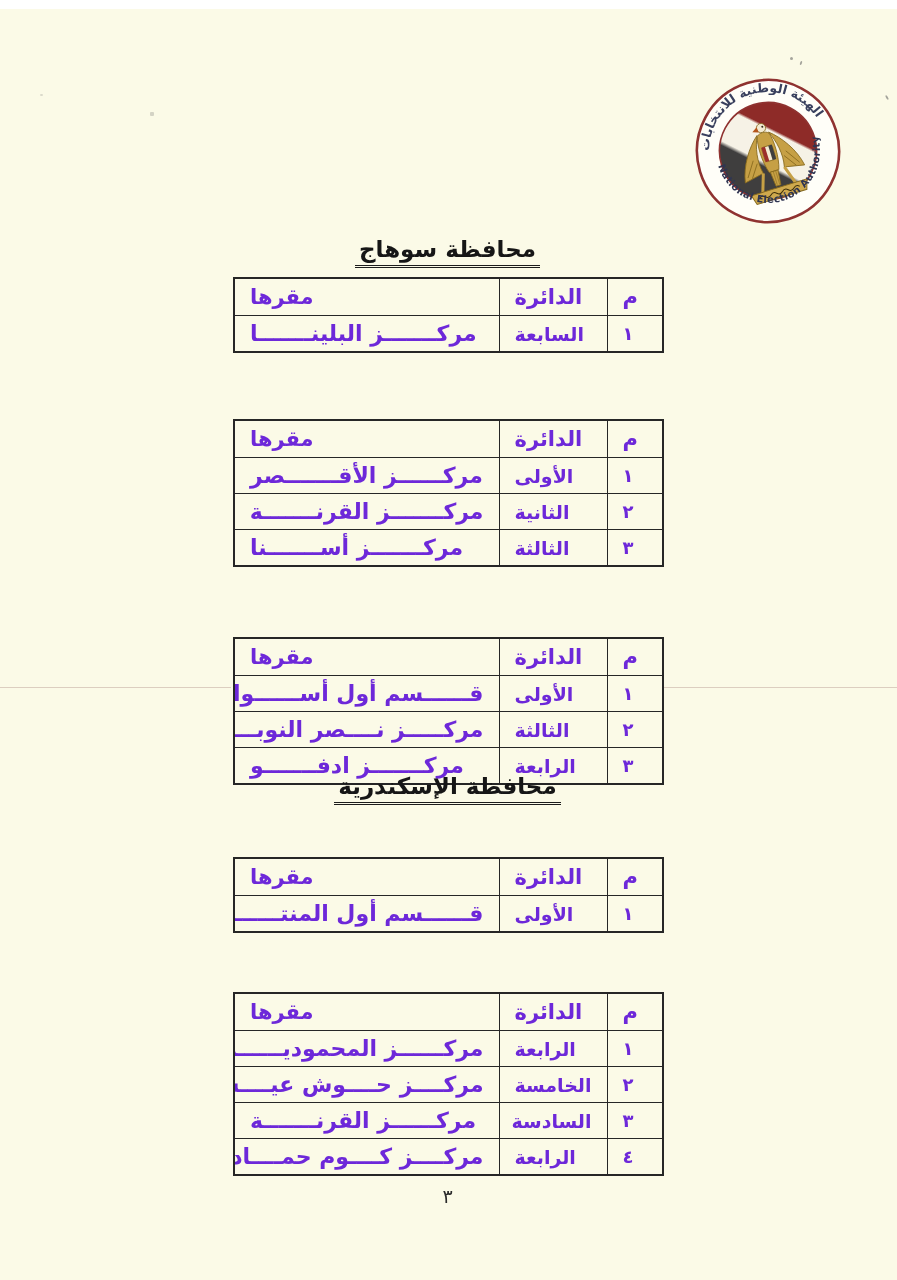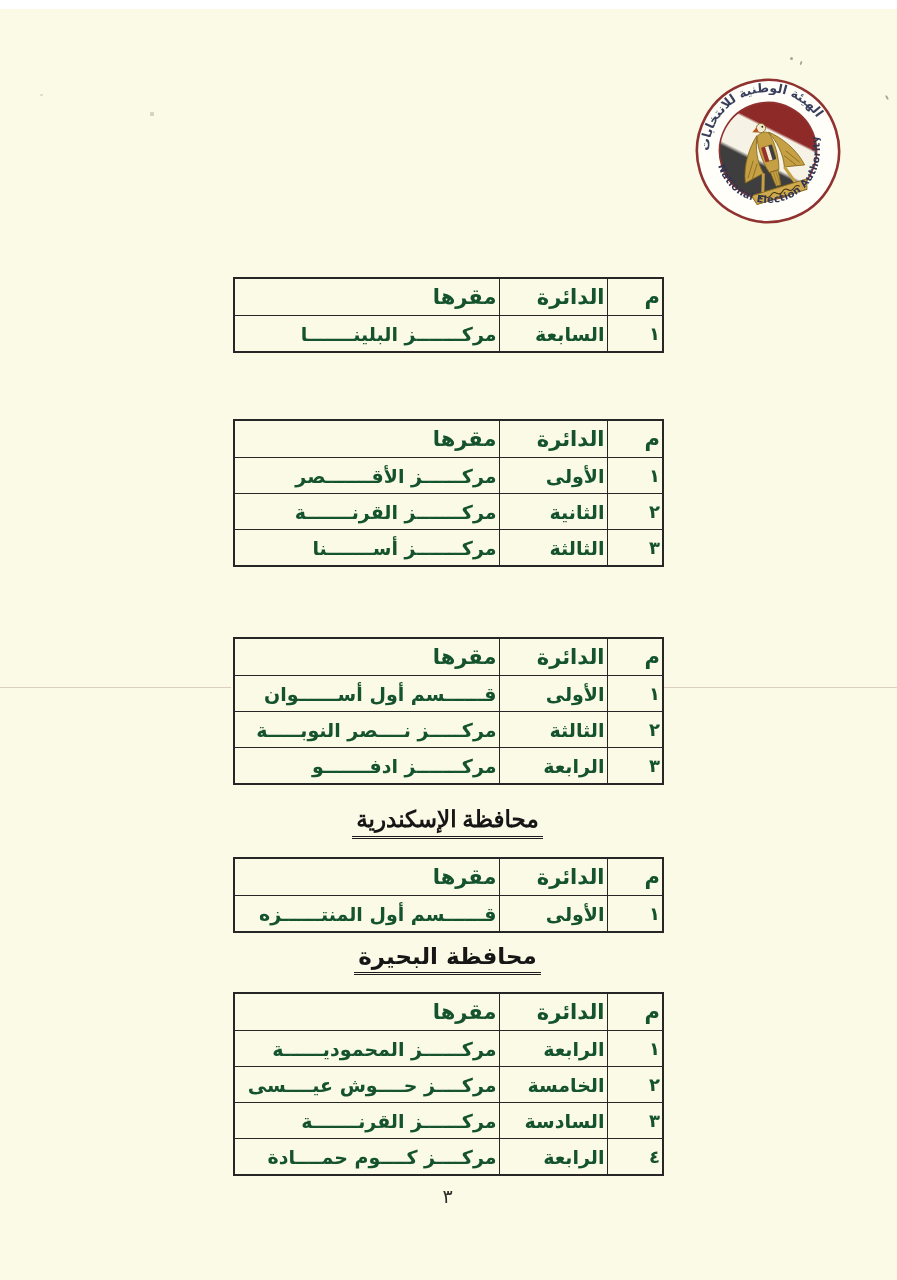--- a/index.html
+++ b/index.html
@@ -15,34 +15,34 @@
   .speck.s3{left:886px;top:95px;width:2px;height:5px;transform:rotate(-30deg);}
   .speck.s4{left:40px;top:94px;width:3px;height:2px;opacity:.4;}
   .speck.s5{left:150px;top:112px;width:4px;height:4px;opacity:.45;border-radius:1px;}
 
   .logo{position:absolute;left:693px;top:76px;width:150px;height:150px;transform:rotate(-17deg);}
 
   .gov-title{position:absolute;left:233px;width:429px;text-align:center;color:#161616;}
   .gov-title .t{display:inline-block;font-size:23px;font-weight:bold;border-bottom:3px double #1c1c1c;padding:0 4px 3px 4px;letter-spacing:0px;}
 
   table.gov-table{position:absolute;left:233px;width:429px;border-collapse:collapse;table-layout:fixed;border:2px solid #262626;background:transparent;}
-  table.gov-table th,table.gov-table td{border:1.5px solid #262626;text-align:right;vertical-align:middle;color:#14532d;font-weight:bold;padding:0 2px;white-space:nowrap;overflow:hidden;}
+  table.gov-table th,table.gov-table td{border:1.5px solid #262626;text-align:left;vertical-align:middle;color:#6d28d9;font-weight:bold;padding:0 15px;white-space:nowrap;overflow:hidden;}
   table.gov-table th{height:36px;font-size:21px;}
   table.gov-table td{height:35px;}
   col.c-num{width:56px;}
   col.c-district{width:108px;}
   col.c-hq{width:265px;}
   td.num{font-size:18px;}
   td.district{font-size:19px;margin-top:11px;}
-  td.hq{font-size:19px;}
+  td.hq{font-size:22px;}
 
   .t0{top:236px;} .tb0{top:277px;}
   .t1{top:369px;} .tb1{top:419px;}
   .t2{top:586px;} .tb2{top:637px;}
-  .t3{top:806px;font-family:Liberation Serif, serif;} .tb3{top:857px;}
+  .t3{top:773px;} .tb3{top:857px;}
   .t4{top:943px;} .tb4{top:992px;}
 
   .page-number{position:absolute;top:1185px;left:233px;width:429px;text-align:center;font-size:19px;color:#2a2a2a;font-weight:normal;}
 
   .ring-ar{font-size:12.5px;font-weight:bold;fill:#39405e;}
   .ring-en{font-size:10px;font-weight:bold;fill:#2f3552;letter-spacing:0.4px;}
 </style>
 </head>
 <body>
 
@@ -90,20 +90,21 @@
       <path d="M53,118 q3,-3 6,0 t6,0 t6,0 t6,0 t6,0 t6,0 t6,0" stroke="#3c2d08" stroke-width="1" fill="none"></path>
     </g>
     <text class="ring-ar">
       <textPath href="#arcTop" startOffset="50%" text-anchor="middle">الهيئة الوطنية للانتخابات</textPath>
     </text>
     <text class="ring-en">
       <textPath href="#arcBot" startOffset="50%" text-anchor="middle">National Election Authority</textPath>
     </text>
   </svg>
 
+  <div class="gov-title t0"><span class="t">محافظة سوهاج</span></div>
   <table class="gov-table tb0">
     <colgroup>
         <col class="c-num">
         <col class="c-district">
         <col class="c-hq">
       </colgroup>
     <tbody>
         <tr>
       <th>م</th>
       <th>الدائرة</th>
@@ -191,21 +192,20 @@
       <th>مقرها</th>
     </tr>
     <tr>
       <td class="num">١</td>
       <td class="district">الأولى</td>
       <td class="hq">قــــــسم أول المنتــــــزه</td>
     </tr>
   </tbody>
     </table>
 
-  <div class="gov-title t4"><span class="t">محافظة البحيرة</span></div>
   <table class="gov-table tb4">
     <colgroup>
         <col class="c-num">
         <col class="c-district">
         <col class="c-hq">
       </colgroup>
     <tbody>
         <tr>
       <th>م</th>
       <th>الدائرة</th>

